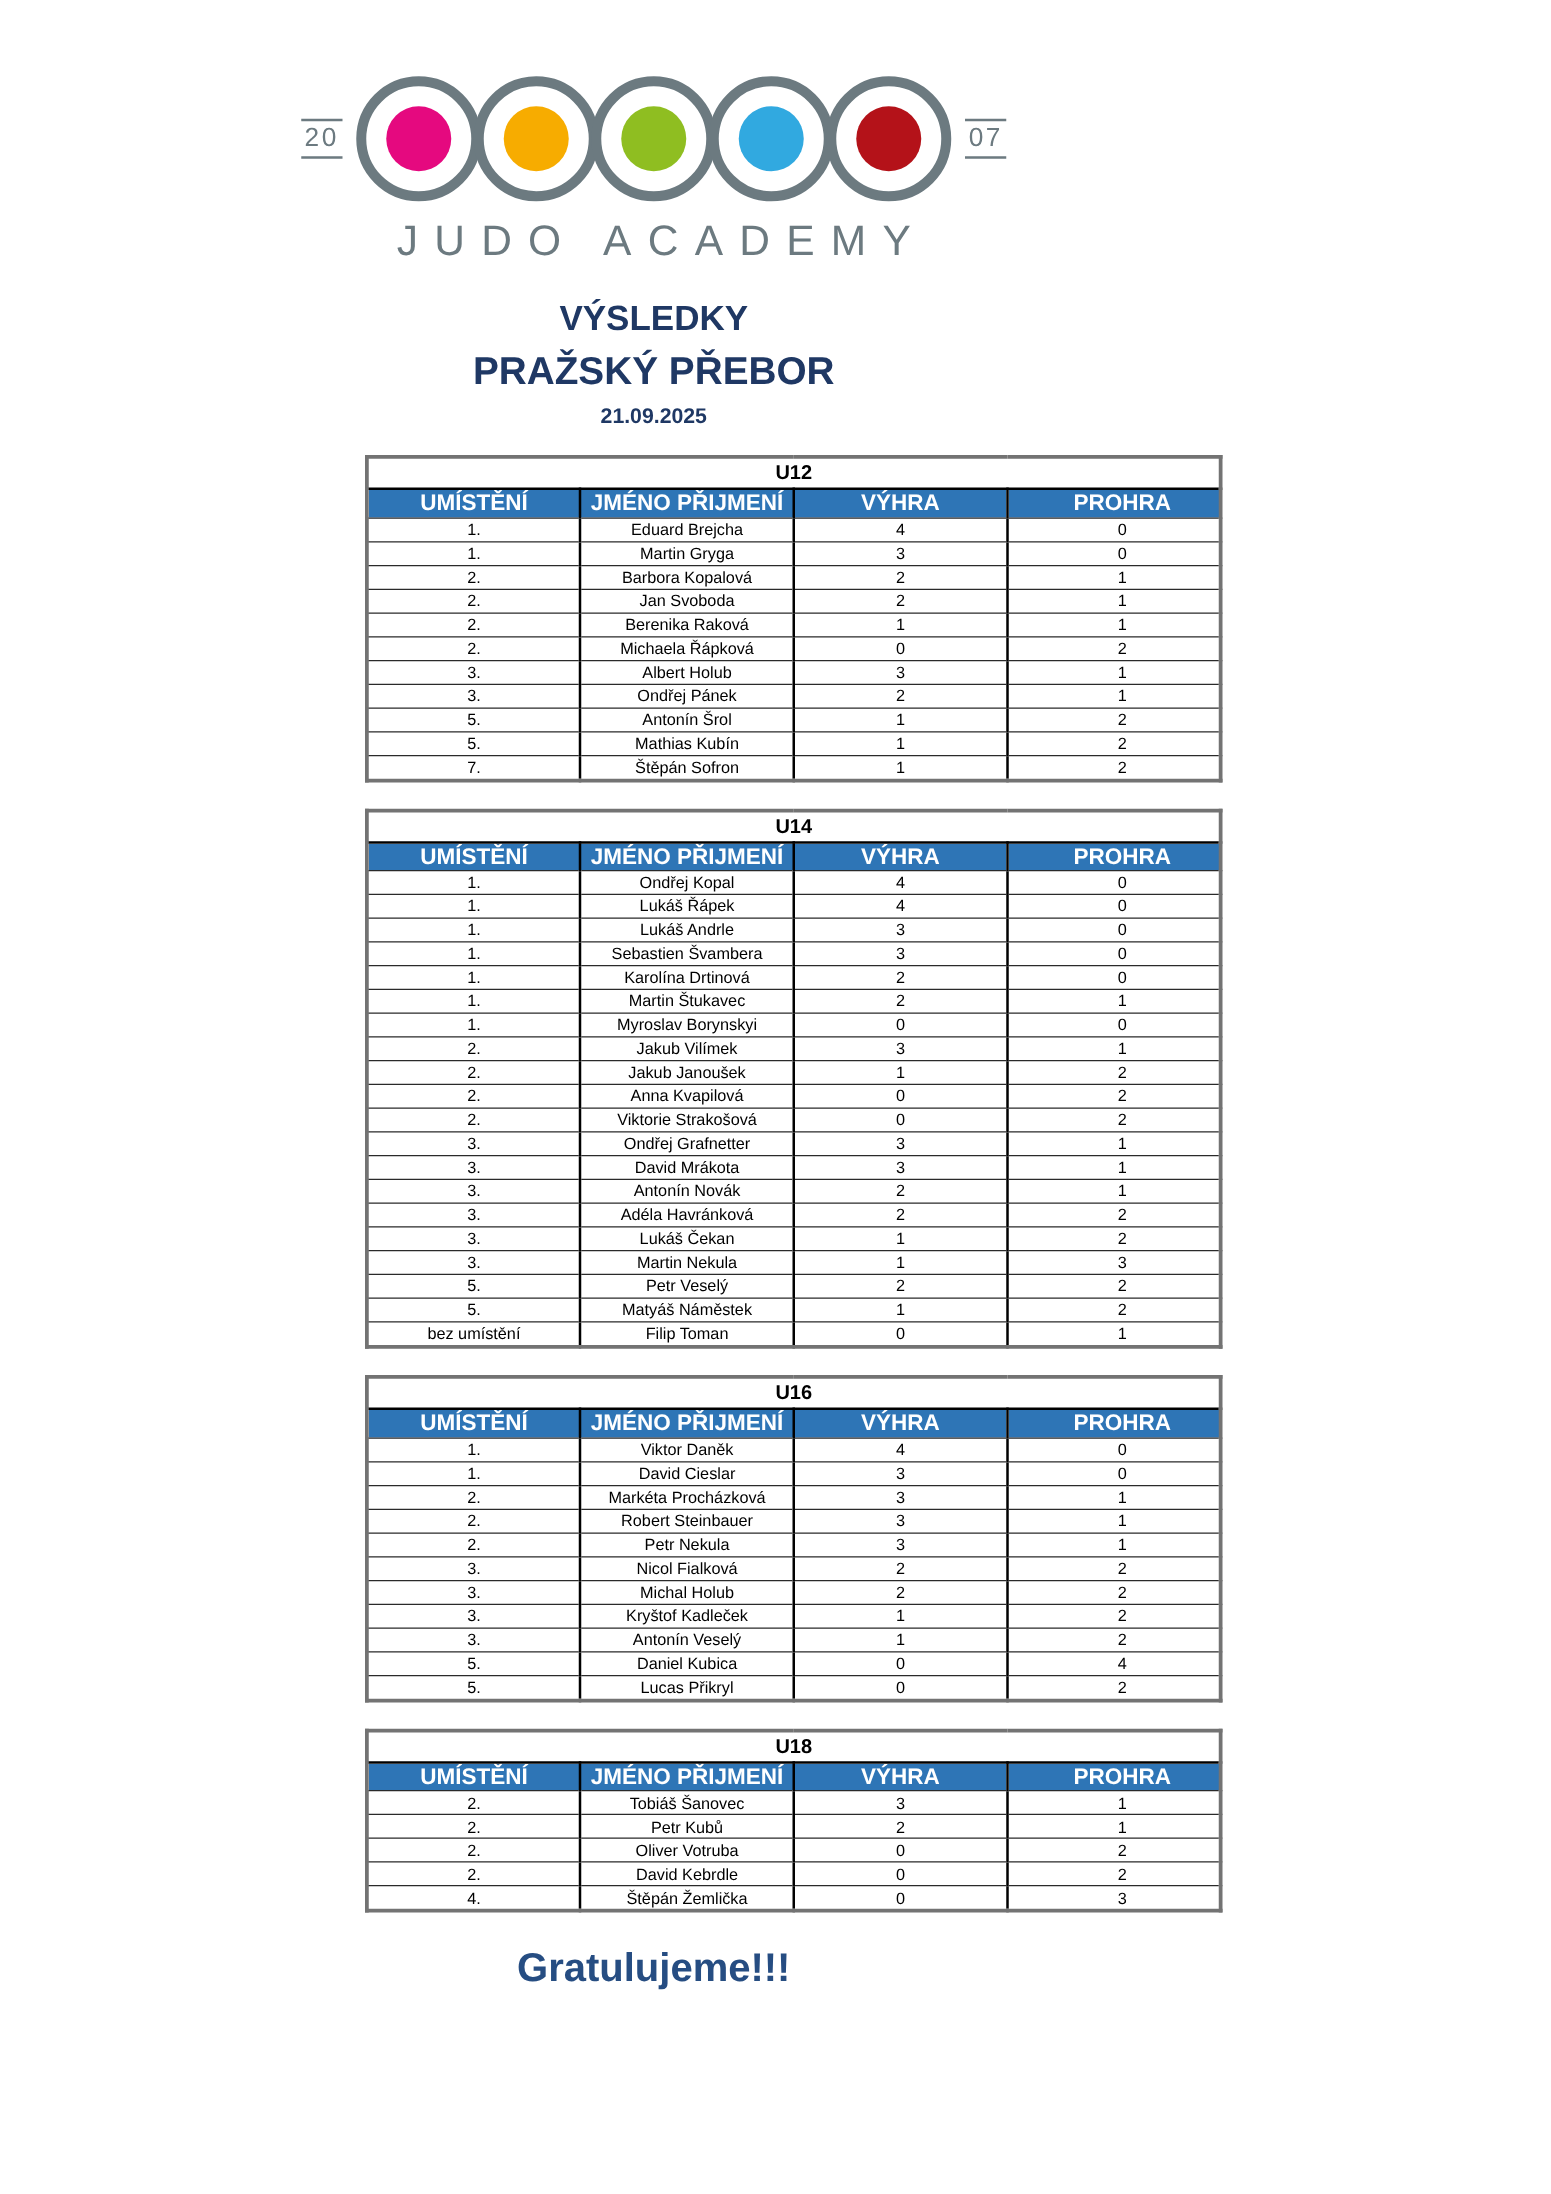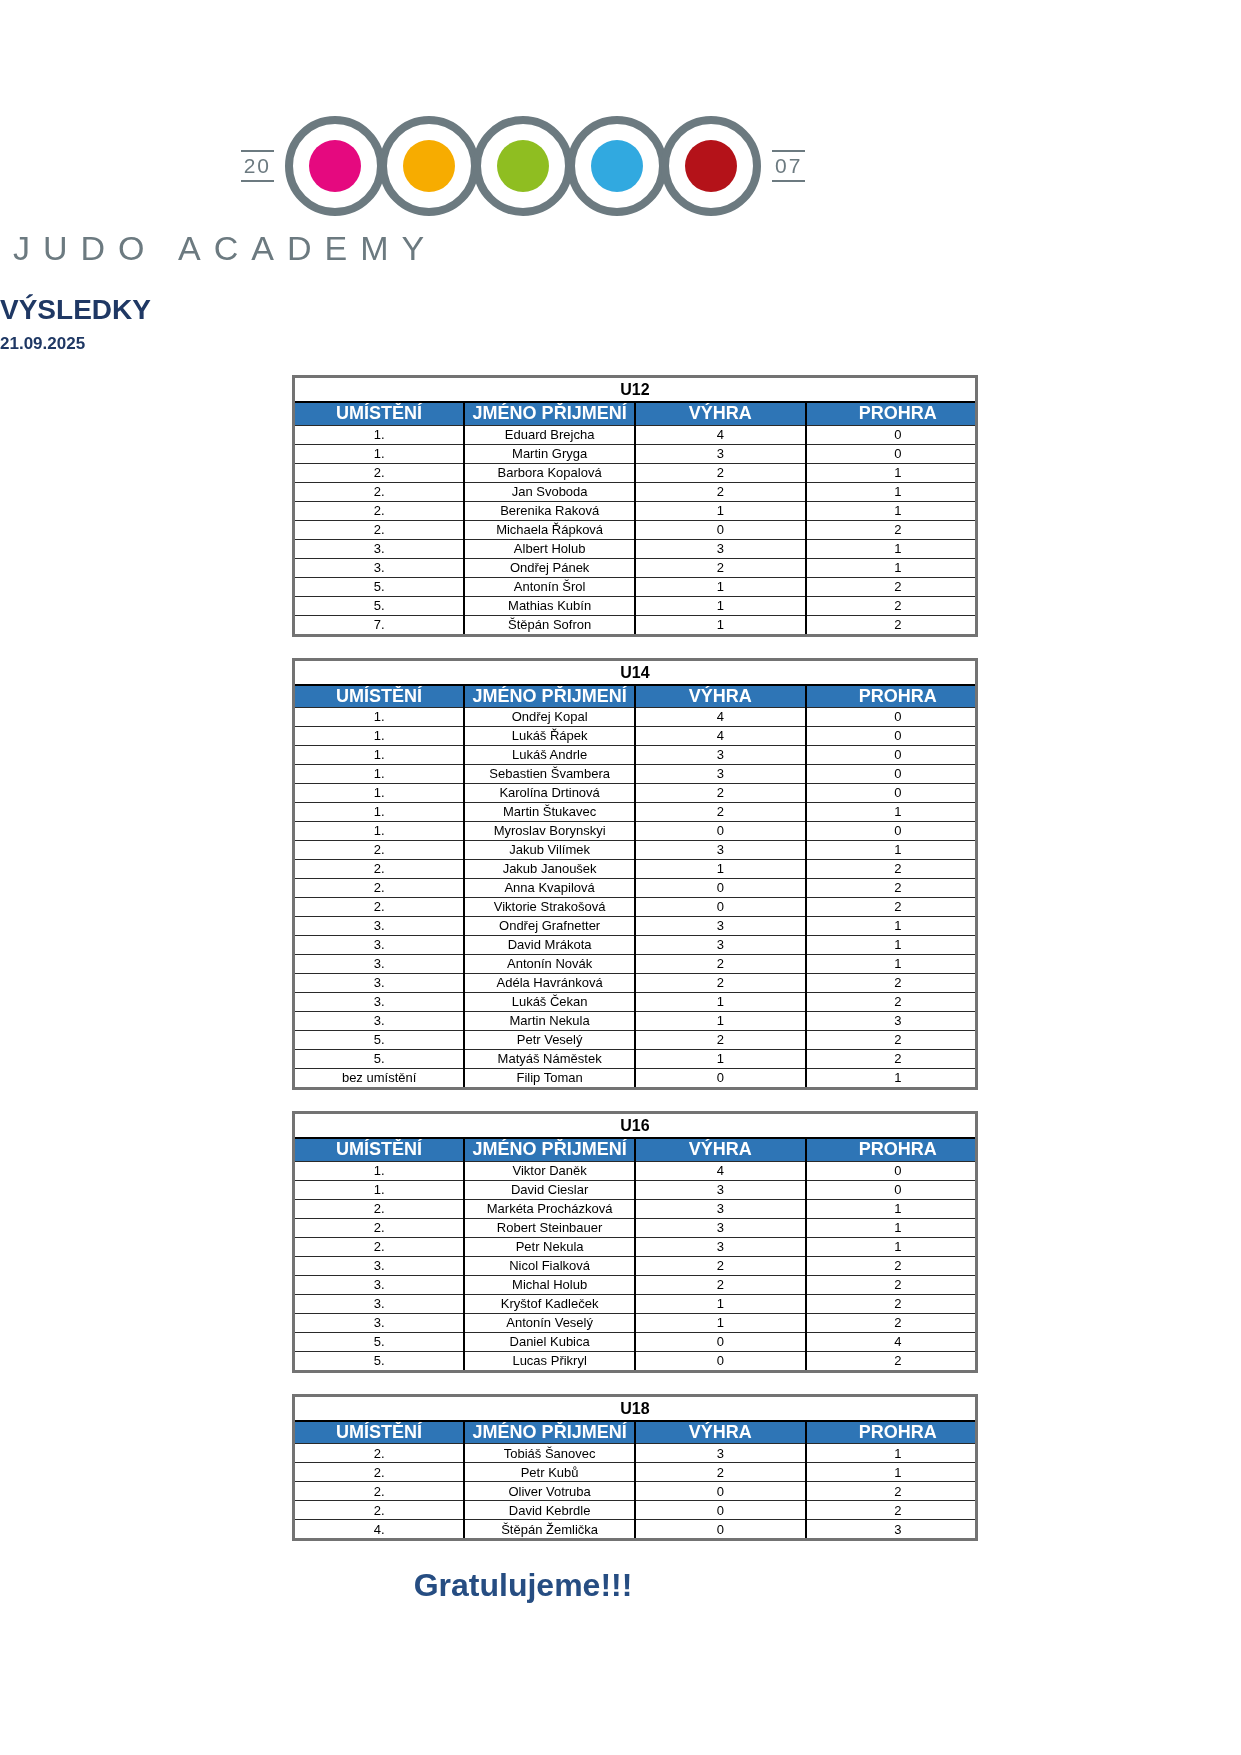--- a/index.html
+++ b/index.html
@@ -6,21 +6,21 @@
     --accent-blue:#2E75B6;
     --navy:#1F3864;
     --congrats:#264D82;
     --logo-gray:#6C7A80;
   }
   html,body{margin:0;padding:0;}
   body{background:#ffffff;font-family:"Liberation Sans",sans-serif;}
   .page{position:relative;width:1241px;height:1755px;background:#fff;overflow:hidden;}
 
   
-  .header-area{width:1046px;padding-top:116px;}
+  .header-area{width:1046px;padding-top:61px;text-align:center;}
   .logo-row{display:flex;align-items:center;justify-content:center;}
   .circles{display:flex;align-items:center;}
   .circle{width:84px;height:84px;border:8px solid var(--logo-gray);border-radius:50%;
           display:flex;align-items:center;justify-content:center;background:#fff;margin:0 -3px;}
   .dot{width:52px;height:52px;border-radius:50%;}
   .yr{font-size:21px;color:var(--logo-gray);border-top:2px solid var(--logo-gray);
       border-bottom:2px solid var(--logo-gray);padding:2px 3px;letter-spacing:2px;line-height:1.1;}
   .yr-left{margin-right:14px;}
   .yr-right{margin-left:14px;}
   .brand{margin-top:13px;font-size:34px;letter-spacing:13px;text-indent:13px;
@@ -72,20 +72,21 @@
           </div>
           <div class="circle">
             <div class="dot" style="background: rgb(180, 18, 25);"></div>
           </div>
         </div>
       <span class="yr yr-right">07</span>
     </div>
     <div class="brand">JUDO ACADEMY</div>
 
     <div class="results-label">VÝSLEDKY</div>
+    <div class="event-title">PRAŽSKÝ PŘEBOR</div>
     <div class="event-date">21.09.2025</div>
   </div>
 
   <div class="tables-area">
       <table class="results">
         <tbody>
           <tr>
             <td colspan="4" class="cat">U12</td>
           </tr>
           <tr class="hdr">

